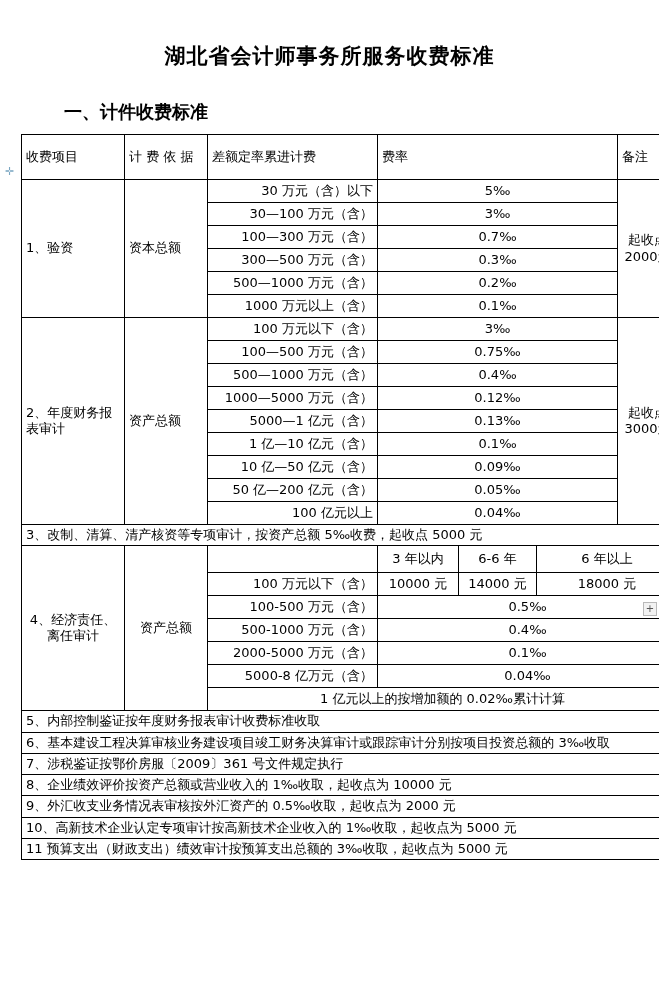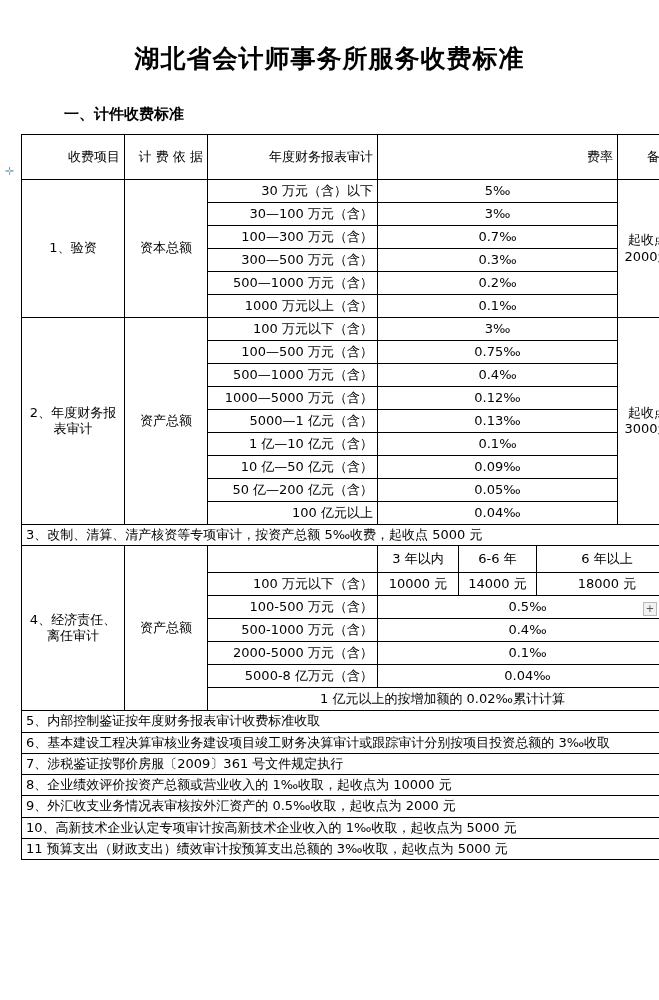--- a/index.html
+++ b/index.html
@@ -16,52 +16,52 @@
     overflow: hidden;
   }
   .page {
     position: relative;
     width: 659px;
     height: 1000px;
     background: #fff;
   }
   .doc-title {
     text-align: center;
-    font-size: 25px;
+    font-size: 21px;
     font-weight: bold;
     letter-spacing: 1px;
     margin: 42px 0 0 0;
     font-family: "DejaVu Serif", "Liberation Serif", serif;
   }
   .section-title {
-    font-size: 15px;
+    font-size: 18px;
     font-weight: bold;
     margin: 30px 8px 10px 64px;
     font-family: "DejaVu Serif", "Liberation Serif", serif;
   }
   table.fee {
     border-collapse: collapse;
     width: 617px;
     margin-left: 21px;
     table-layout: fixed;
   }
   table.fee td, table.fee th {
     border: 1px solid #000;
     font-size: 13px;
     padding: 2px 4px;
     vertical-align: middle;
     line-height: 1.25;
     font-weight: normal;
   }
   .c-center { text-align: center; }
   .c-left { text-align: right; }
-  .hdr td { text-align: right; height: 40px; font-size: 14px; }
+  .hdr td { text-align: left; height: 40px; font-size: 14px; }
   .rowh { height: 23px; }
   .vlabel {
-    text-align: center;
+    text-align: left;
     font-size: 13px;
   }
   .startfee {
     text-align: center;
     font-size: 14px;
     line-height: 1.45;
   }
   .note-row td {
     text-align: left;
     font-size: 13.5px;
@@ -114,21 +114,21 @@
       <col style="width:81px">
       <col style="width:78px">
       <col style="width:81px">
       <col style="width:60px">
     </colgroup>
 
     <tbody>
         <tr class="hdr">
       <td>收费项目</td>
       <td>计 费 依 据</td>
-      <td>年度财务报表审计</td>
+      <td>差额定率累进计费</td>
       <td colspan="3">费率</td>
       <td>备注</td>
     </tr>
 
     <tr class="rowh">
       <td class="vlabel" rowspan="6">1、验资</td>
       <td class="vlabel" rowspan="6">资本总额</td>
       <td class="c-left">30 万元（含）以下</td>
       <td class="c-center" colspan="3">5‰</td>
       <td class="startfee" rowspan="6">起收点2000元</td>

